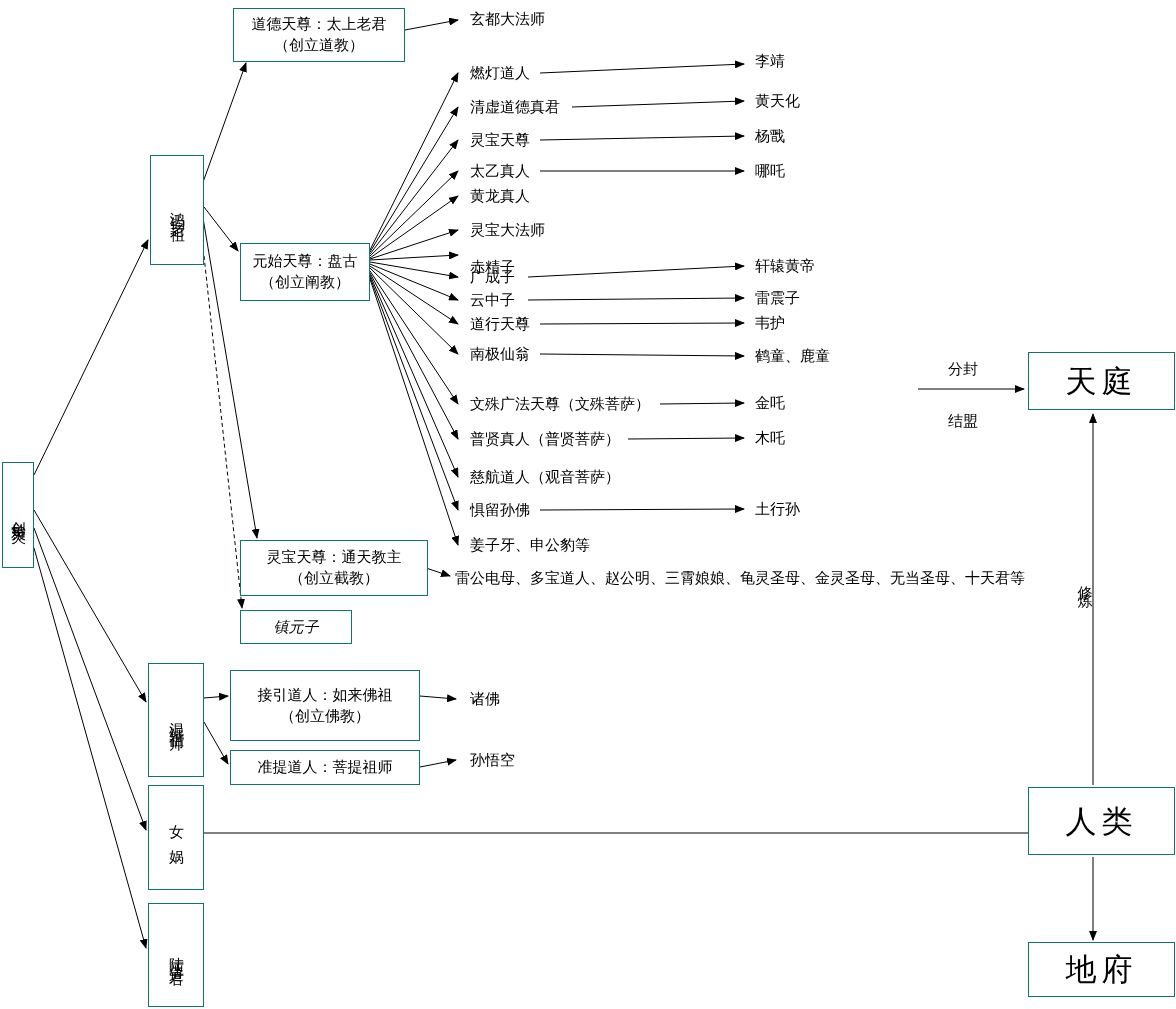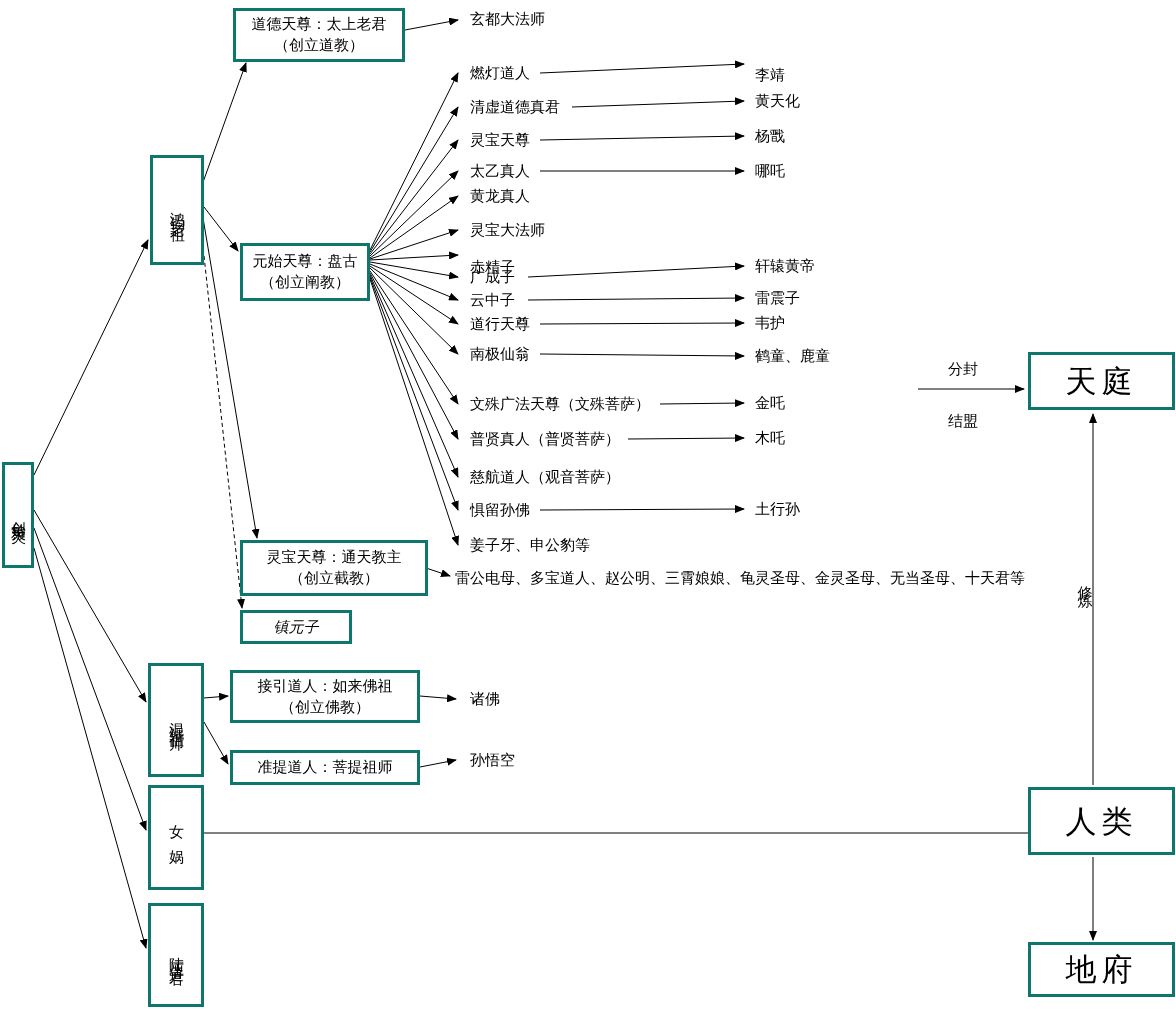--- a/index.html
+++ b/index.html
@@ -23,21 +23,21 @@
   }
   svg.wires line {
     stroke: #000;
     stroke-width: 1;
   }
   svg.wires line.dash {
     stroke-dasharray: 4 3;
   }
   .box {
     position: absolute;
-    border: 3px solid #0f766e;
+    border: 1px solid #0f766e;
     background: #fff;
     display: flex;
     align-items: center;
     justify-content: center;
     text-align: center;
     font-size: 15px;
     line-height: 21px;
   }
   .vtext {
     writing-mode: vertical-rl;
@@ -151,21 +151,21 @@
     <div>
       <div>灵宝天尊：通天教主</div>
       <div>（创立截教）</div>
     </div>
   </div>
 
   <div class="box" style="left:240px;top:610px;width:112px;height:34px;font-style:italic;">镇元子</div>
 
   <div class="box vtext" style="left:148px;top:663px;width:56px;height:114px;">混鲲祖师</div>
 
-  <div class="box" style="left:230px;top:670px;width:190px;height:53px;">
+  <div class="box" style="left:230px;top:670px;width:190px;height:71px;">
     <div>
       <div>接引道人：如来佛祖</div>
       <div>（创立佛教）</div>
     </div>
   </div>
 
   <div class="box" style="left:230px;top:750px;width:190px;height:35px;">准提道人：菩提祖师</div>
 
   <div class="box vtext" style="left:148px;top:785px;width:56px;height:105px;letter-spacing:26px;">女娲</div>
 
@@ -191,21 +191,21 @@
   <div class="lbl" style="left:470px;top:345px;">南极仙翁</div>
   <div class="lbl" style="left:470px;top:395px;">文殊广法天尊（文殊菩萨）</div>
   <div class="lbl" style="left:470px;top:430px;">普贤真人（普贤菩萨）</div>
   <div class="lbl" style="left:470px;top:468px;">慈航道人（观音菩萨）</div>
   <div class="lbl" style="left:470px;top:501px;">惧留孙佛</div>
   <div class="lbl" style="left:470px;top:536px;">姜子牙、申公豹等</div>
   <div class="lbl" style="left:455px;top:569px;">雷公电母、多宝道人、赵公明、三霄娘娘、龟灵圣母、金灵圣母、无当圣母、十天君等</div>
   <div class="lbl" style="left:470px;top:690px;">诸佛</div>
   <div class="lbl" style="left:470px;top:751px;">孙悟空</div>
 
-  <div class="lbl" style="left:755px;top:66px;text-align:center;">李靖</div>
+  <div class="lbl" style="left:755px;top:52px;text-align:center;">李靖</div>
   <div class="lbl" style="left:755px;top:92px;">黄天化</div>
   <div class="lbl" style="left:755px;top:127px;">杨戬</div>
   <div class="lbl" style="left:755px;top:162px;">哪吒</div>
   <div class="lbl" style="left:755px;top:257px;">轩辕黄帝</div>
   <div class="lbl" style="left:755px;top:289px;">雷震子</div>
   <div class="lbl" style="left:755px;top:314px;">韦护</div>
   <div class="lbl" style="left:755px;top:347px;">鹤童、鹿童</div>
   <div class="lbl" style="left:755px;top:394px;">金吒</div>
   <div class="lbl" style="left:755px;top:429px;">木吒</div>
   <div class="lbl" style="left:755px;top:500px;">土行孙</div>

